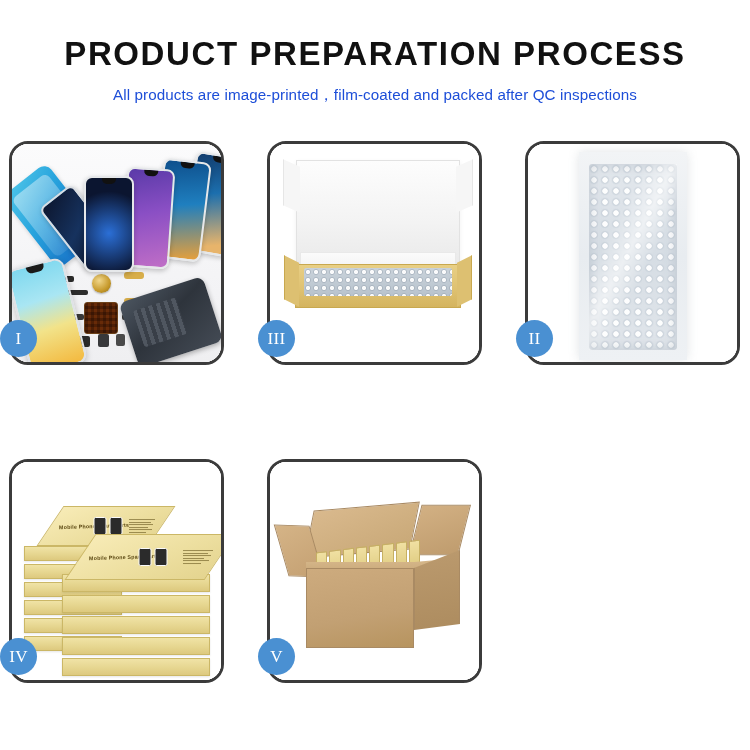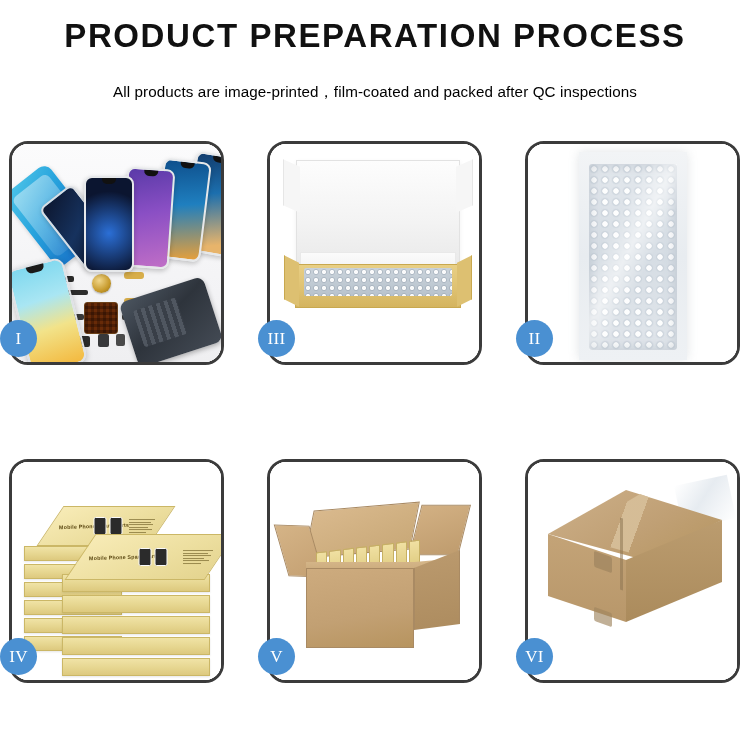--- a/index.html
+++ b/index.html
@@ -22,33 +22,33 @@
   
   .header {
     position: absolute;
     left: 0;
     top: 0;
     width: 750px;
     text-align: center;
   }
 
   .page-title {
-    margin-top: 18px;
+    margin-top: 36px;
     font-size: 33px;
     font-weight: bold;
     letter-spacing: 1.6px;
     color: #111111;
     line-height: 1.1;
     font-family: "Liberation Sans", sans-serif;
   }
 
   .page-subtitle {
-    margin-top: 28px;
+    margin-top: 13px;
     font-size: 15.2px;
-    color: #000000;
+    color: #1d4ed8;
     letter-spacing: 0.1px;
     font-family: "Liberation Sans", sans-serif;
   }
 
   
   .grid {
     position: absolute;
     left: 9px;
     top: 141px;
     width: 731px;
@@ -510,30 +510,15 @@
               <i></i>
           </div>
           <div class="car-rim"></div>
           <div class="car-side"></div>
           <div class="car-front"></div>
         </div>
       </div>
       <div class="badge">V</div>
     </div>
 
-    <div class="panel">
-      <div class="panel-inner">
-        <div class="scene-sealed">
-          <div class="s-wrapgleam"></div>
-          <div class="s-top"></div>
-          <div class="s-tape"></div>
-          <div class="s-left"></div>
-          <div class="s-right"></div>
-          <div class="s-seam"></div>
-          <div class="s-tab1"></div>
-          <div class="s-tab2"></div>
-        </div>
-      </div>
-      <div class="badge">VI</div>
-    </div>
 
   </div>
 </div>
 
 </body></html>

